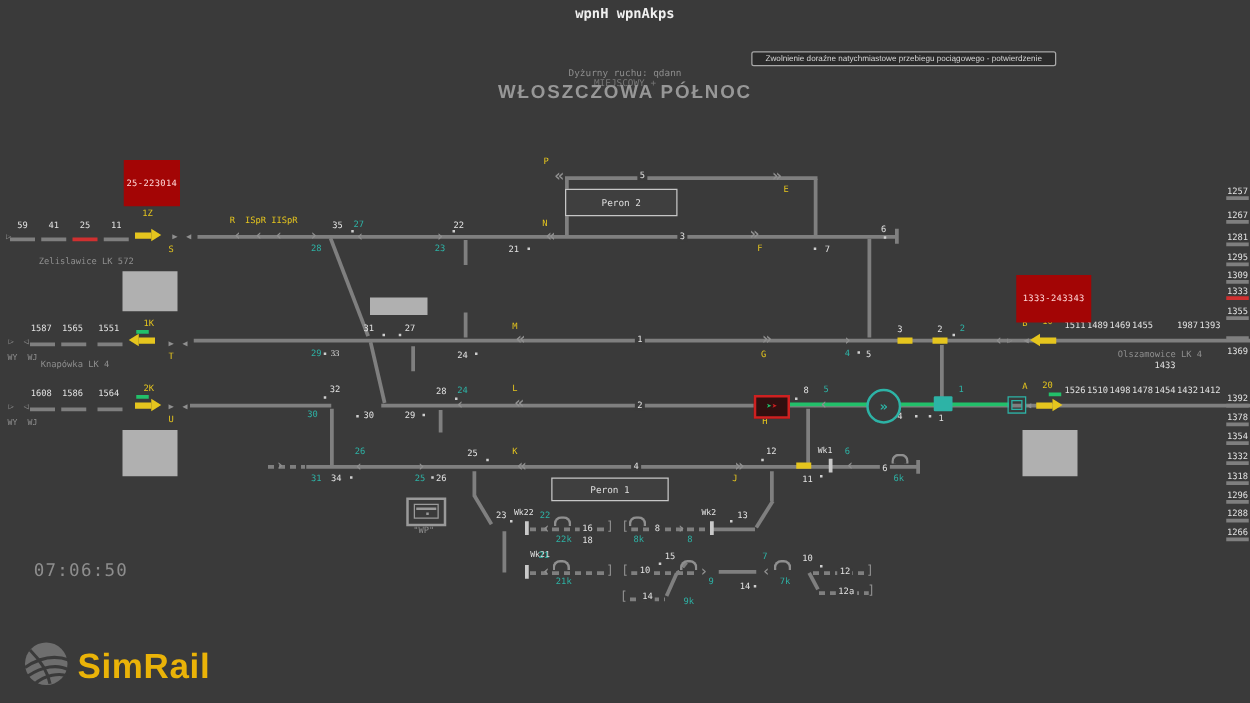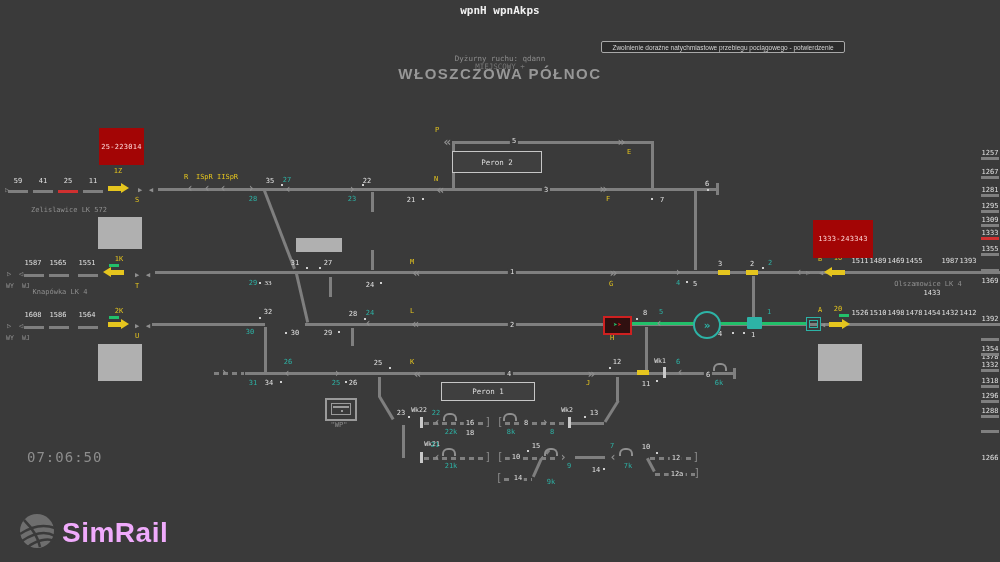--- a/index.html
+++ b/index.html
@@ -50,21 +50,21 @@
   .tealfill{position:absolute;background:#2db3a6;border-radius:1px;}
   .tealbox{position:absolute;border:1px solid #2db3a6;box-shadow:inset 0 0 0 2px #3a3a3a,inset 0 0 0 3px #2db3a6;}
   .hbox{position:absolute;border:2px solid #cf2020;background:#301010;display:flex;align-items:center;
         justify-content:center;gap:0px;font-size:7px;line-height:1;}
   .wpbox{position:absolute;border:2px solid #9a9a9a;}
   .wpbox .inner{position:absolute;left:4px;top:3px;right:4px;bottom:4px;border:1px solid #9a9a9a;}
   .wpbox .bar{position:absolute;left:6px;right:6px;top:6px;height:2px;background:#9a9a9a;}
   .wpbox .pip{position:absolute;left:50%;top:10px;width:2px;height:2px;background:#9a9a9a;}
   .colnum{position:absolute;transform:translate(-50%,-50%);color:#e2e2e2;font-size:7px;}
   .clock{position:absolute;left:27px;top:449px;color:#8d8d8d;font-size:14px;letter-spacing:1px;}
-  .brand{position:absolute;left:18px;top:512px;display:flex;align-items:center;gap:6px;color:#f0abfc;}
+  .brand{position:absolute;left:18px;top:512px;display:flex;align-items:center;gap:6px;color:#eab308;}
   .brand .word{font-family:"Liberation Sans",sans-serif;font-size:28px;font-weight:bold;letter-spacing:.5px;}
 </style>
 </head>
 <body>
 
 <div id="stage">
   <div class="hdr-title">wpnH wpnAkps</div>
   <div class="tooltip">Zwolnienie doraźne natychmiastowe przebiegu pociągowego - potwierdzenie</div>
   <div class="op-line">Dyżurny ruchu: qdann</div>
   <div class="mode-line">MIEJSCOWY +</div>
@@ -375,33 +375,33 @@
       <div class="colnum" style="left: 990px; top: 220px;">1309</div>
       <div class="seg" style="left: 981px; top: 224px; width: 18px; height: 3px;"></div>
       <div class="colnum" style="left: 990px; top: 233px;">1333</div>
       <div class="seg" style="left: 981px; top: 237px; width: 18px; height: 3px; background: rgb(207, 48, 48);"></div>
       <div class="colnum" style="left: 990px; top: 249px;">1355</div>
       <div class="seg" style="left: 981px; top: 253px; width: 18px; height: 3px;"></div>
       <div class="colnum" style="left: 990px; top: 281px;">1369</div>
       <div class="seg" style="left: 981px; top: 269px; width: 18px; height: 3px;"></div>
       <div class="colnum" style="left: 990px; top: 319px;">1392</div>
       <div class="seg" style="left: 981px; top: 323px; width: 18px; height: 3px;"></div>
-      <div class="colnum" style="left: 990px; top: 334px; margin-top: 23px;">1378</div>
+      <div class="colnum" style="left: 990px; top: 334px;">1378</div>
       <div class="seg" style="left: 981px; top: 338px; width: 18px; height: 3px;"></div>
       <div class="colnum" style="left: 990px; top: 349px;">1354</div>
       <div class="seg" style="left: 981px; top: 353px; width: 18px; height: 3px;"></div>
       <div class="colnum" style="left: 990px; top: 365px;">1332</div>
       <div class="seg" style="left: 981px; top: 369px; width: 18px; height: 3px;"></div>
       <div class="colnum" style="left: 990px; top: 381px;">1318</div>
       <div class="seg" style="left: 981px; top: 385px; width: 18px; height: 3px;"></div>
       <div class="colnum" style="left: 990px; top: 396px;">1296</div>
       <div class="seg" style="left: 981px; top: 400px; width: 18px; height: 3px;"></div>
       <div class="colnum" style="left: 990px; top: 411px;">1288</div>
       <div class="seg" style="left: 981px; top: 415px; width: 18px; height: 3px;"></div>
-      <div class="colnum" style="left: 990px; top: 426px; margin-top: 32px;">1266</div>
+      <div class="colnum" style="left: 990px; top: 426px;">1266</div>
       <div class="seg" style="left: 981px; top: 430px; width: 18px; height: 3px;"></div>
     </div>
 
   <div class="clock">07:06:50</div>
 
   <div class="brand">
     <span>
       <svg width="38" height="38" viewBox="0 0 38 38">
         <circle cx="19" cy="19" r="17" fill="#6e6e6e"></circle>
         <path d="M2 22 C14 14, 26 12, 37 16" stroke="#3a3a3a" stroke-width="2.5" fill="none"></path>

